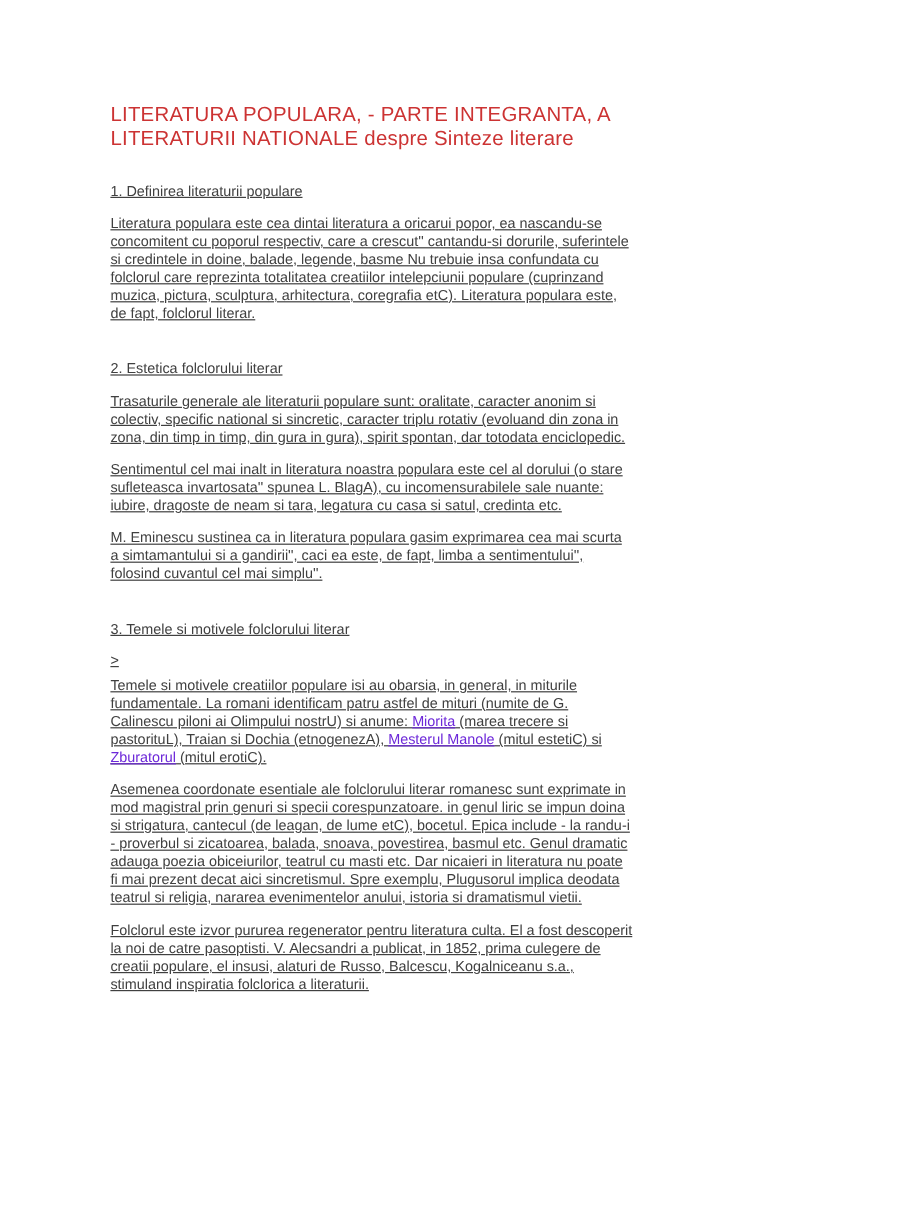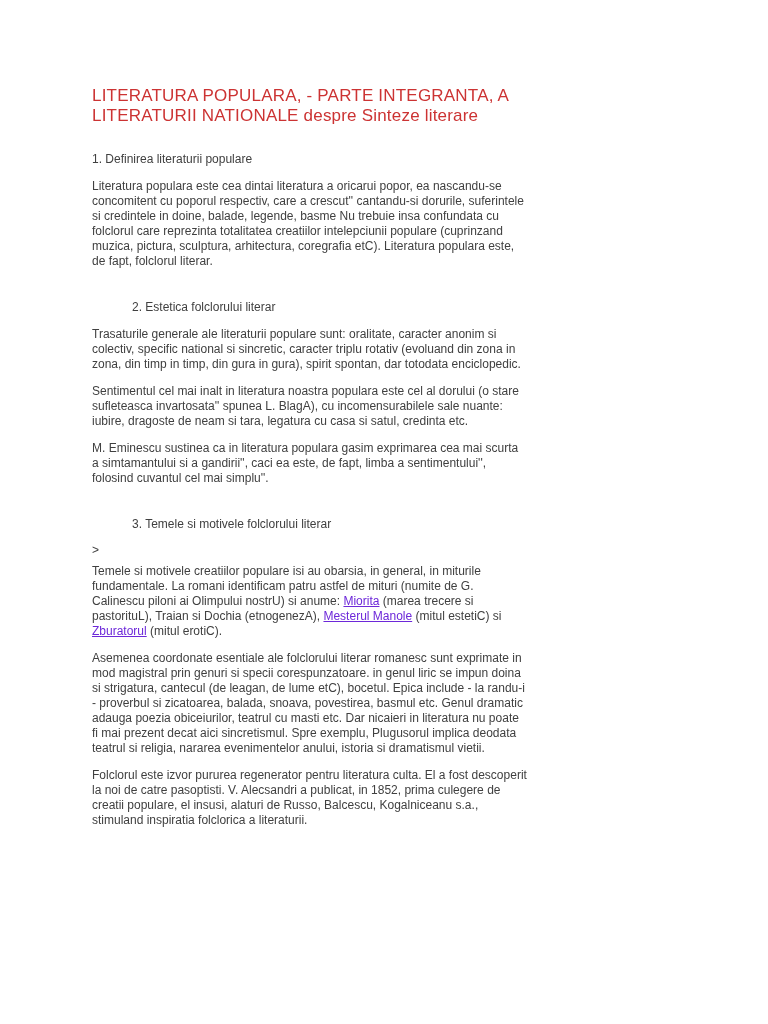--- a/index.html
+++ b/index.html
@@ -25,23 +25,24 @@
     font-weight: 400;
     color: #cc3333;
     letter-spacing: 0.2px;
   }
   .para, .section-heading, .marker {
     margin: 12px 0 0 0;
     font-size: 12px;
     line-height: 15px;
     font-weight: 400;
     color: #404040;
+    text-decoration: underline;
   }
   .section-heading.gap-first { margin-top: 26px; }
-  .section-heading.gap-lg    { margin-top: 31px; margin-left: 40px; }
+  .section-heading.gap-lg    { margin-top: 31px; }
   .marker                    { margin-top: 11px; }
   .after-marker              { margin-top: 6px; }
   .gap-xl                    { margin-top: 45px; }
   a.doc-link {
     color: #6d28d9;
     text-decoration: underline;
     cursor: pointer;
   }
 </style>
 </head>

